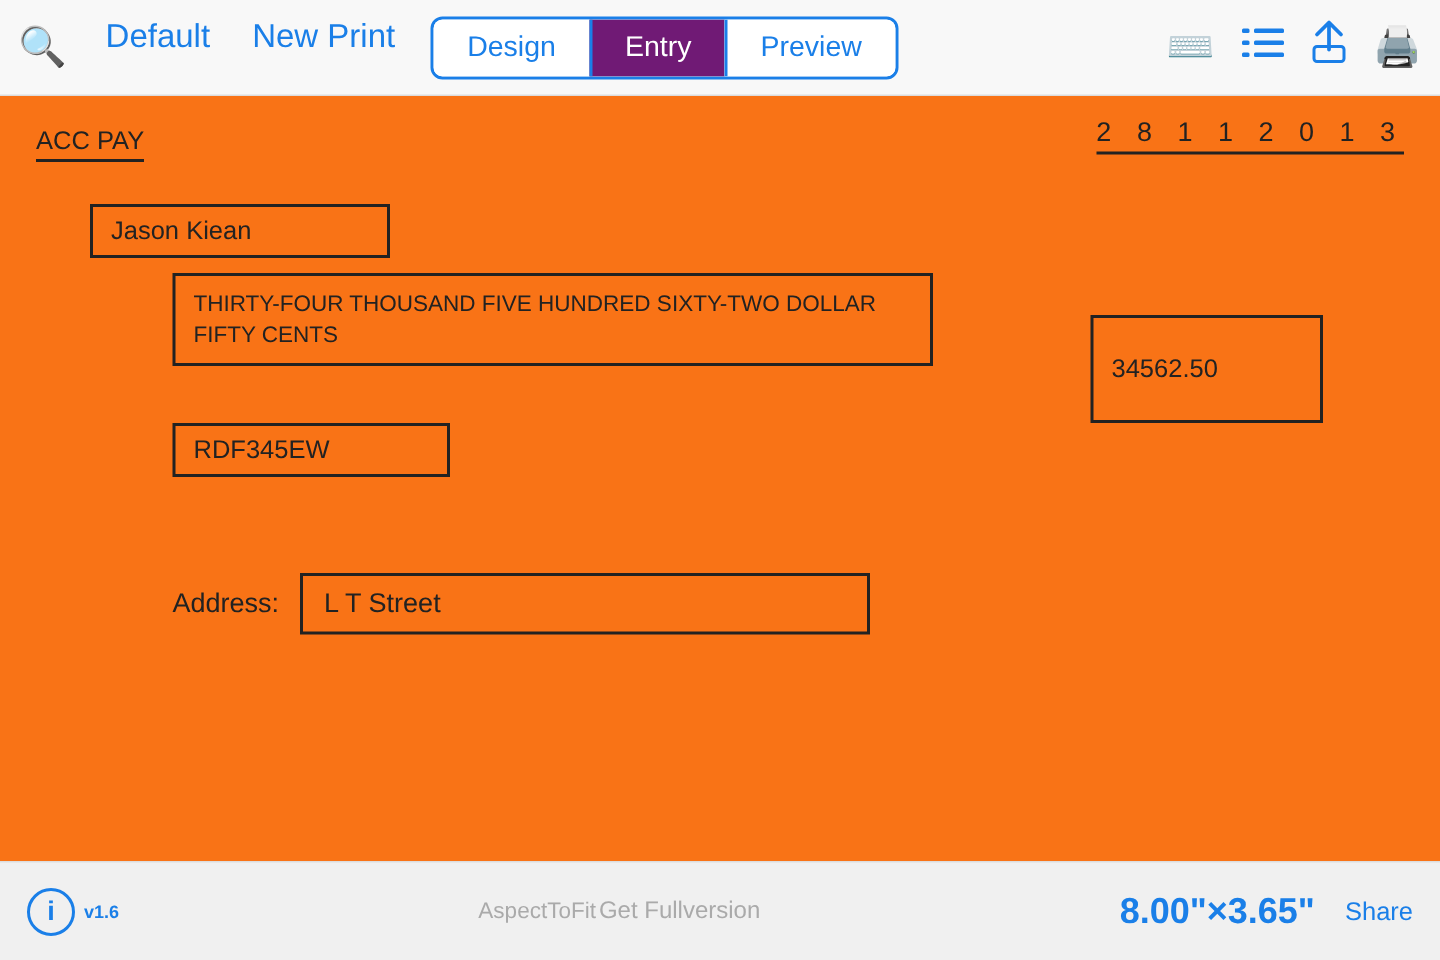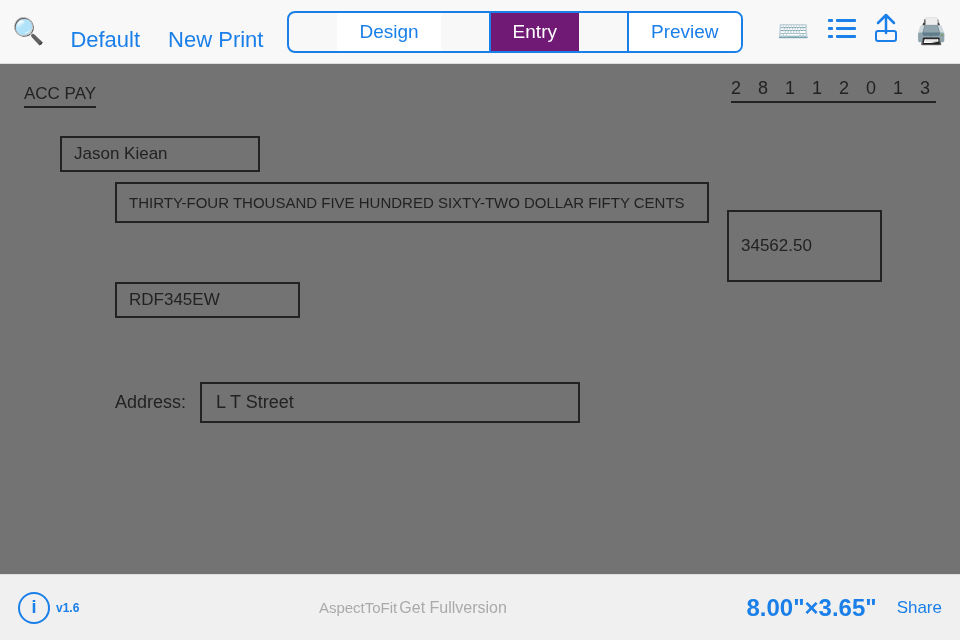--- a/index.html
+++ b/index.html
@@ -25,21 +25,21 @@
     #search-icon-wrap {
       margin-right: 12px;
     }
     #search-icon-wrap span {
       font-size: 26px;
       color: #888;
     }
 
     #toolbar-nav {
       display: flex;
-      align-items: flex-end;
+      align-items: flex-start;
       gap: 0;
     }
 
     .nav-label {
       font-size: 22px;
       font-weight: 400;
       color: #1a7fe8;
       padding: 0 14px;
       cursor: pointer;
     }
@@ -53,21 +53,20 @@
     }
 
     .tab-item {
       font-size: 19px;
       font-weight: 400;
       padding: 8px 22px;
       color: #1a7fe8;
       cursor: pointer;
       background: #fff;
       border: none;
-      margin-left: 48px;
     }
 
     .tab-item.active {
       background: #701a75;
       color: #fff;
     }
 
     .tab-item + .tab-item {
       border-left: 2px solid #1a7fe8;
     }
@@ -83,21 +82,21 @@
       font-size: 26px;
       color: #1a7fe8;
       cursor: pointer;
     }
 
     
     #main-content {
       width: 960px;
       height: 510px;
       position: relative;
-      background: #737373;
+      background: #f97316;
       padding: 16px 24px;
     }
 
     
     #acc-pay {
       position: absolute;
       top: 20px;
       left: 24px;
       font-size: 17px;
       font-weight: 400;
@@ -140,21 +139,21 @@
 
     
     #amount-text-field {
       position: absolute;
       top: 118px;
       left: 115px;
       border: 2px solid #222;
       padding: 8px 12px;
       font-size: 15px;
       color: #222;
-      width: 594px;
+      width: 507px;
       line-height: 1.4;
     }
 
     
     #amount-number-field {
       position: absolute;
       top: 146px;
       right: 78px;
       border: 2px solid #222;
       padding: 24px 12px;

